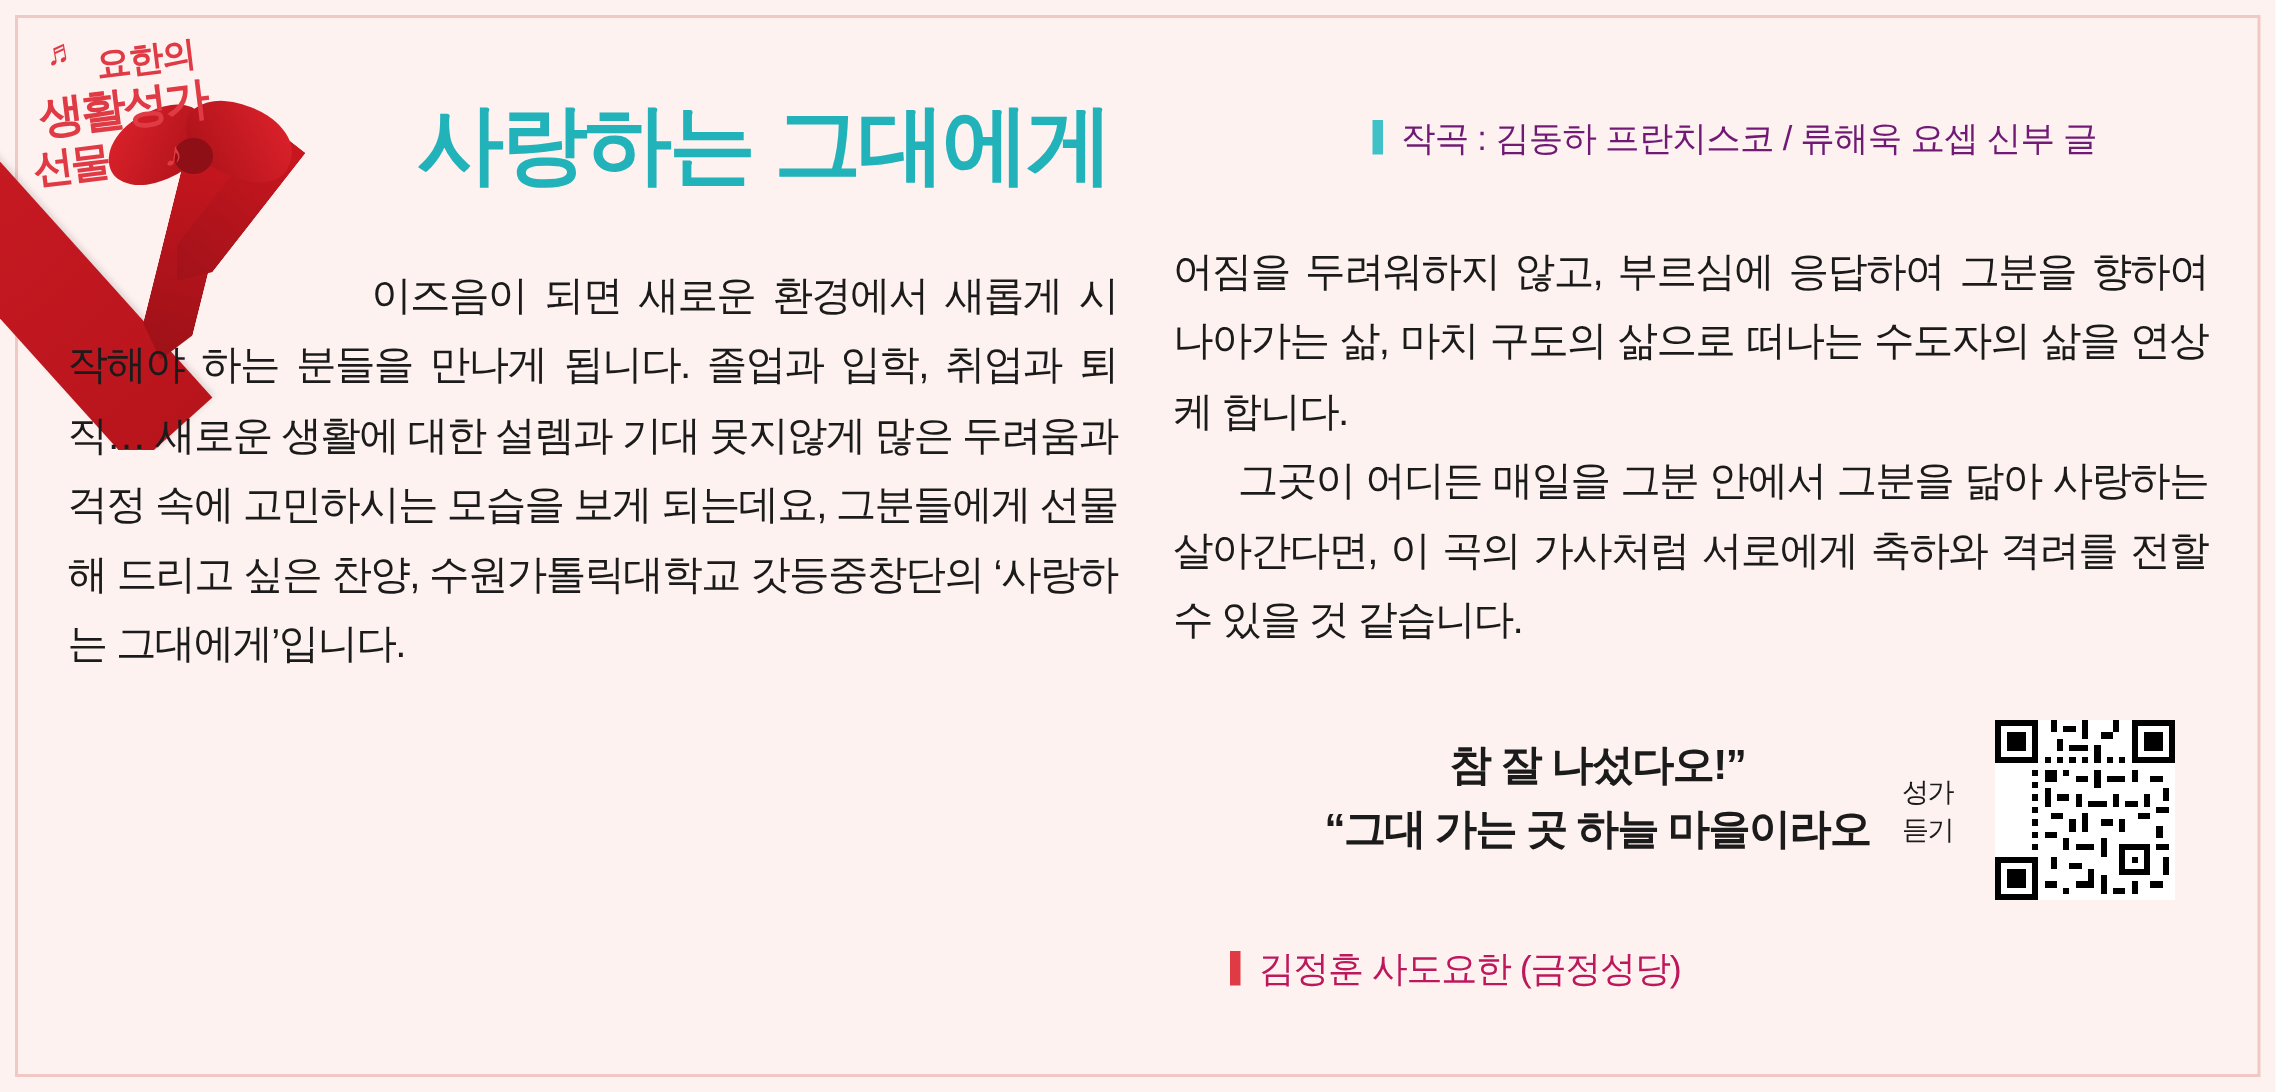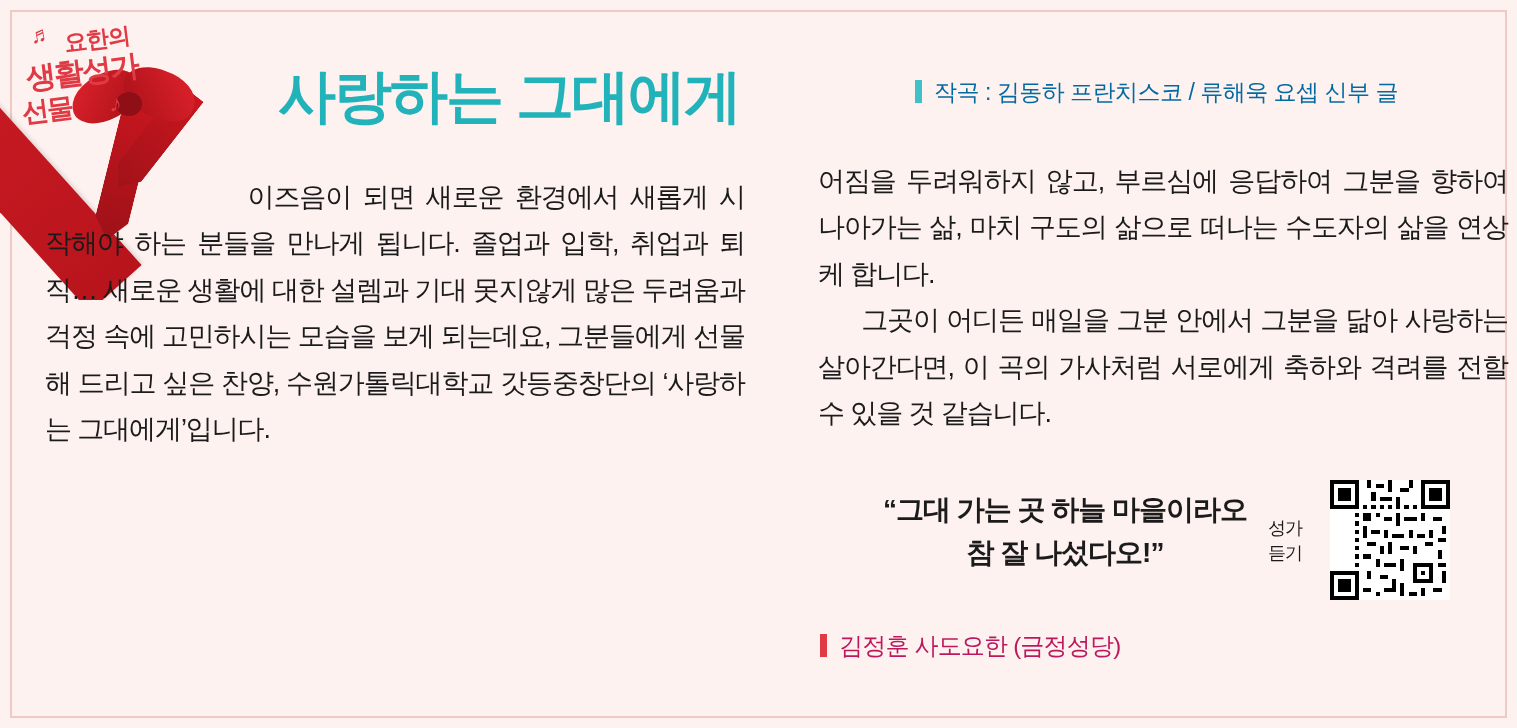--- a/index.html
+++ b/index.html
@@ -176,21 +176,21 @@
     font-weight: bold;
     letter-spacing: -2px;
     color: #21b3b9;
     white-space: nowrap;
   }
   .credit {
     position: absolute;
     left: 915px;
     top: 77px;
     font-size: 23px;
-    color: #0369a1;
+    color: #701a75;
     white-space: nowrap;
     letter-spacing: -0.5px;
   }
   .credit-bar {
     display: inline-block;
     width: 7px;
     height: 23px;
     background: #3fc1c7;
     vertical-align: -3px;
     margin-right: 12px;
@@ -207,21 +207,21 @@
   }
   .col p {
     margin: 0 0 0 0;
   }
   .col-left {
     left: 45px;
     top: 174px;
     width: 700px;
   }
   .col-right {
-    left: 818px;
+    left: 782px;
     top: 158px;
     width: 690px;
   }
   .indent {
     text-indent: 1.6em;
   }
   .indent-big {
     text-indent: 7.5em;
   }
 
@@ -316,22 +316,22 @@
   <div class="col col-left">
     <p class="indent-big">이즈음이 되면 새로운 환경에서 새롭게 시작해야 하는 분들을 만나게 됩니다. 졸업과 입학, 취업과 퇴직… 새로운 생활에 대한 설렘과 기대 못지않게 많은 두려움과 걱정 속에 고민하시는 모습을 보게 되는데요, 그분들에게 선물해 드리고 싶은 찬양, 수원가톨릭대학교 갓등중창단의 ‘사랑하는 그대에게’입니다.</p>
   </div>
 
   <div class="col col-right">
     <p>어짐을 두려워하지 않고, 부르심에 응답하여 그분을 향하여 나아가는 삶, 마치 구도의 삶으로 떠나는 수도자의 삶을 연상케 합니다.</p>
     <p class="indent">그곳이 어디든 매일을 그분 안에서 그분을 닮아 사랑하는 살아간다면, 이 곡의 가사처럼 서로에게 축하와 격려를 전할 수 있을 것 같습니다.</p>
   </div>
 
   <div class="lyric">
+    <div>참 잘 나섰다오!”</div>
     <div>“그대 가는 곳 하늘 마을이라오</div>
-    <div>참 잘 나섰다오!”</div>
   </div>
 
   <div class="author">
     <span class="author-bar"></span><span>김정훈 사도요한 (금정성당)</span>
   </div>
 
   <div class="qr-label">
     <div>성가</div>
     <div>듣기</div>
   </div>

